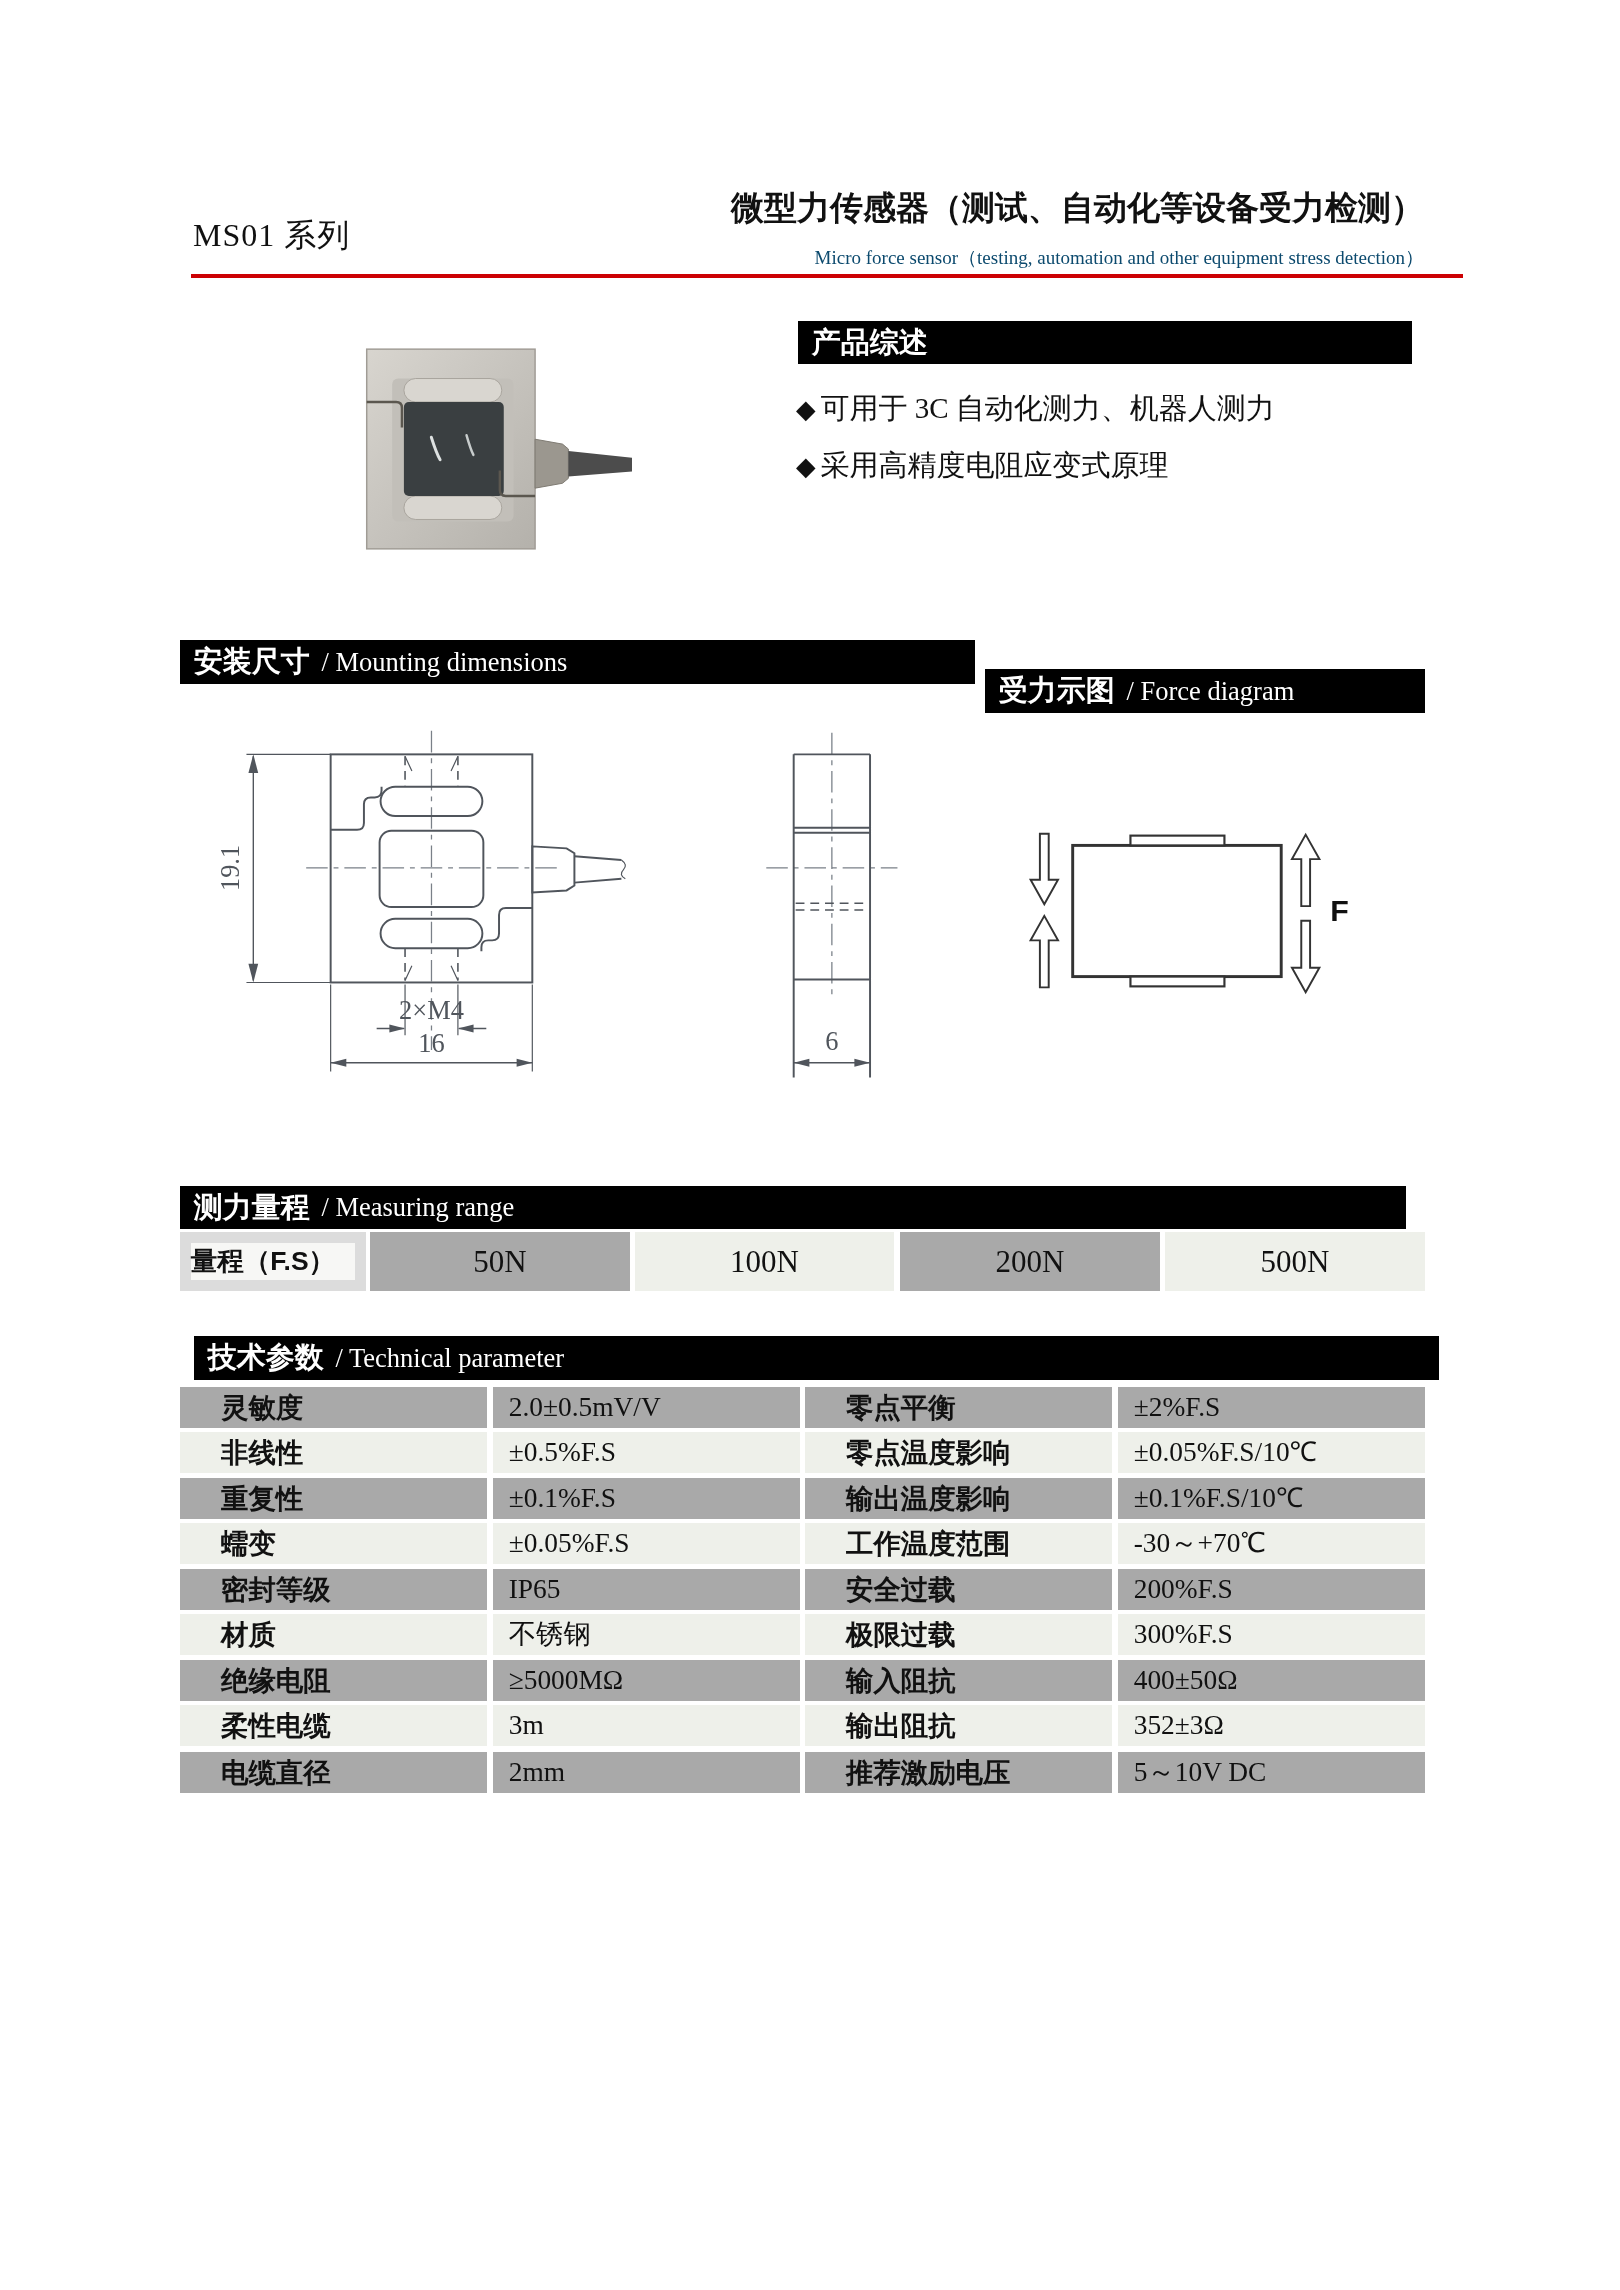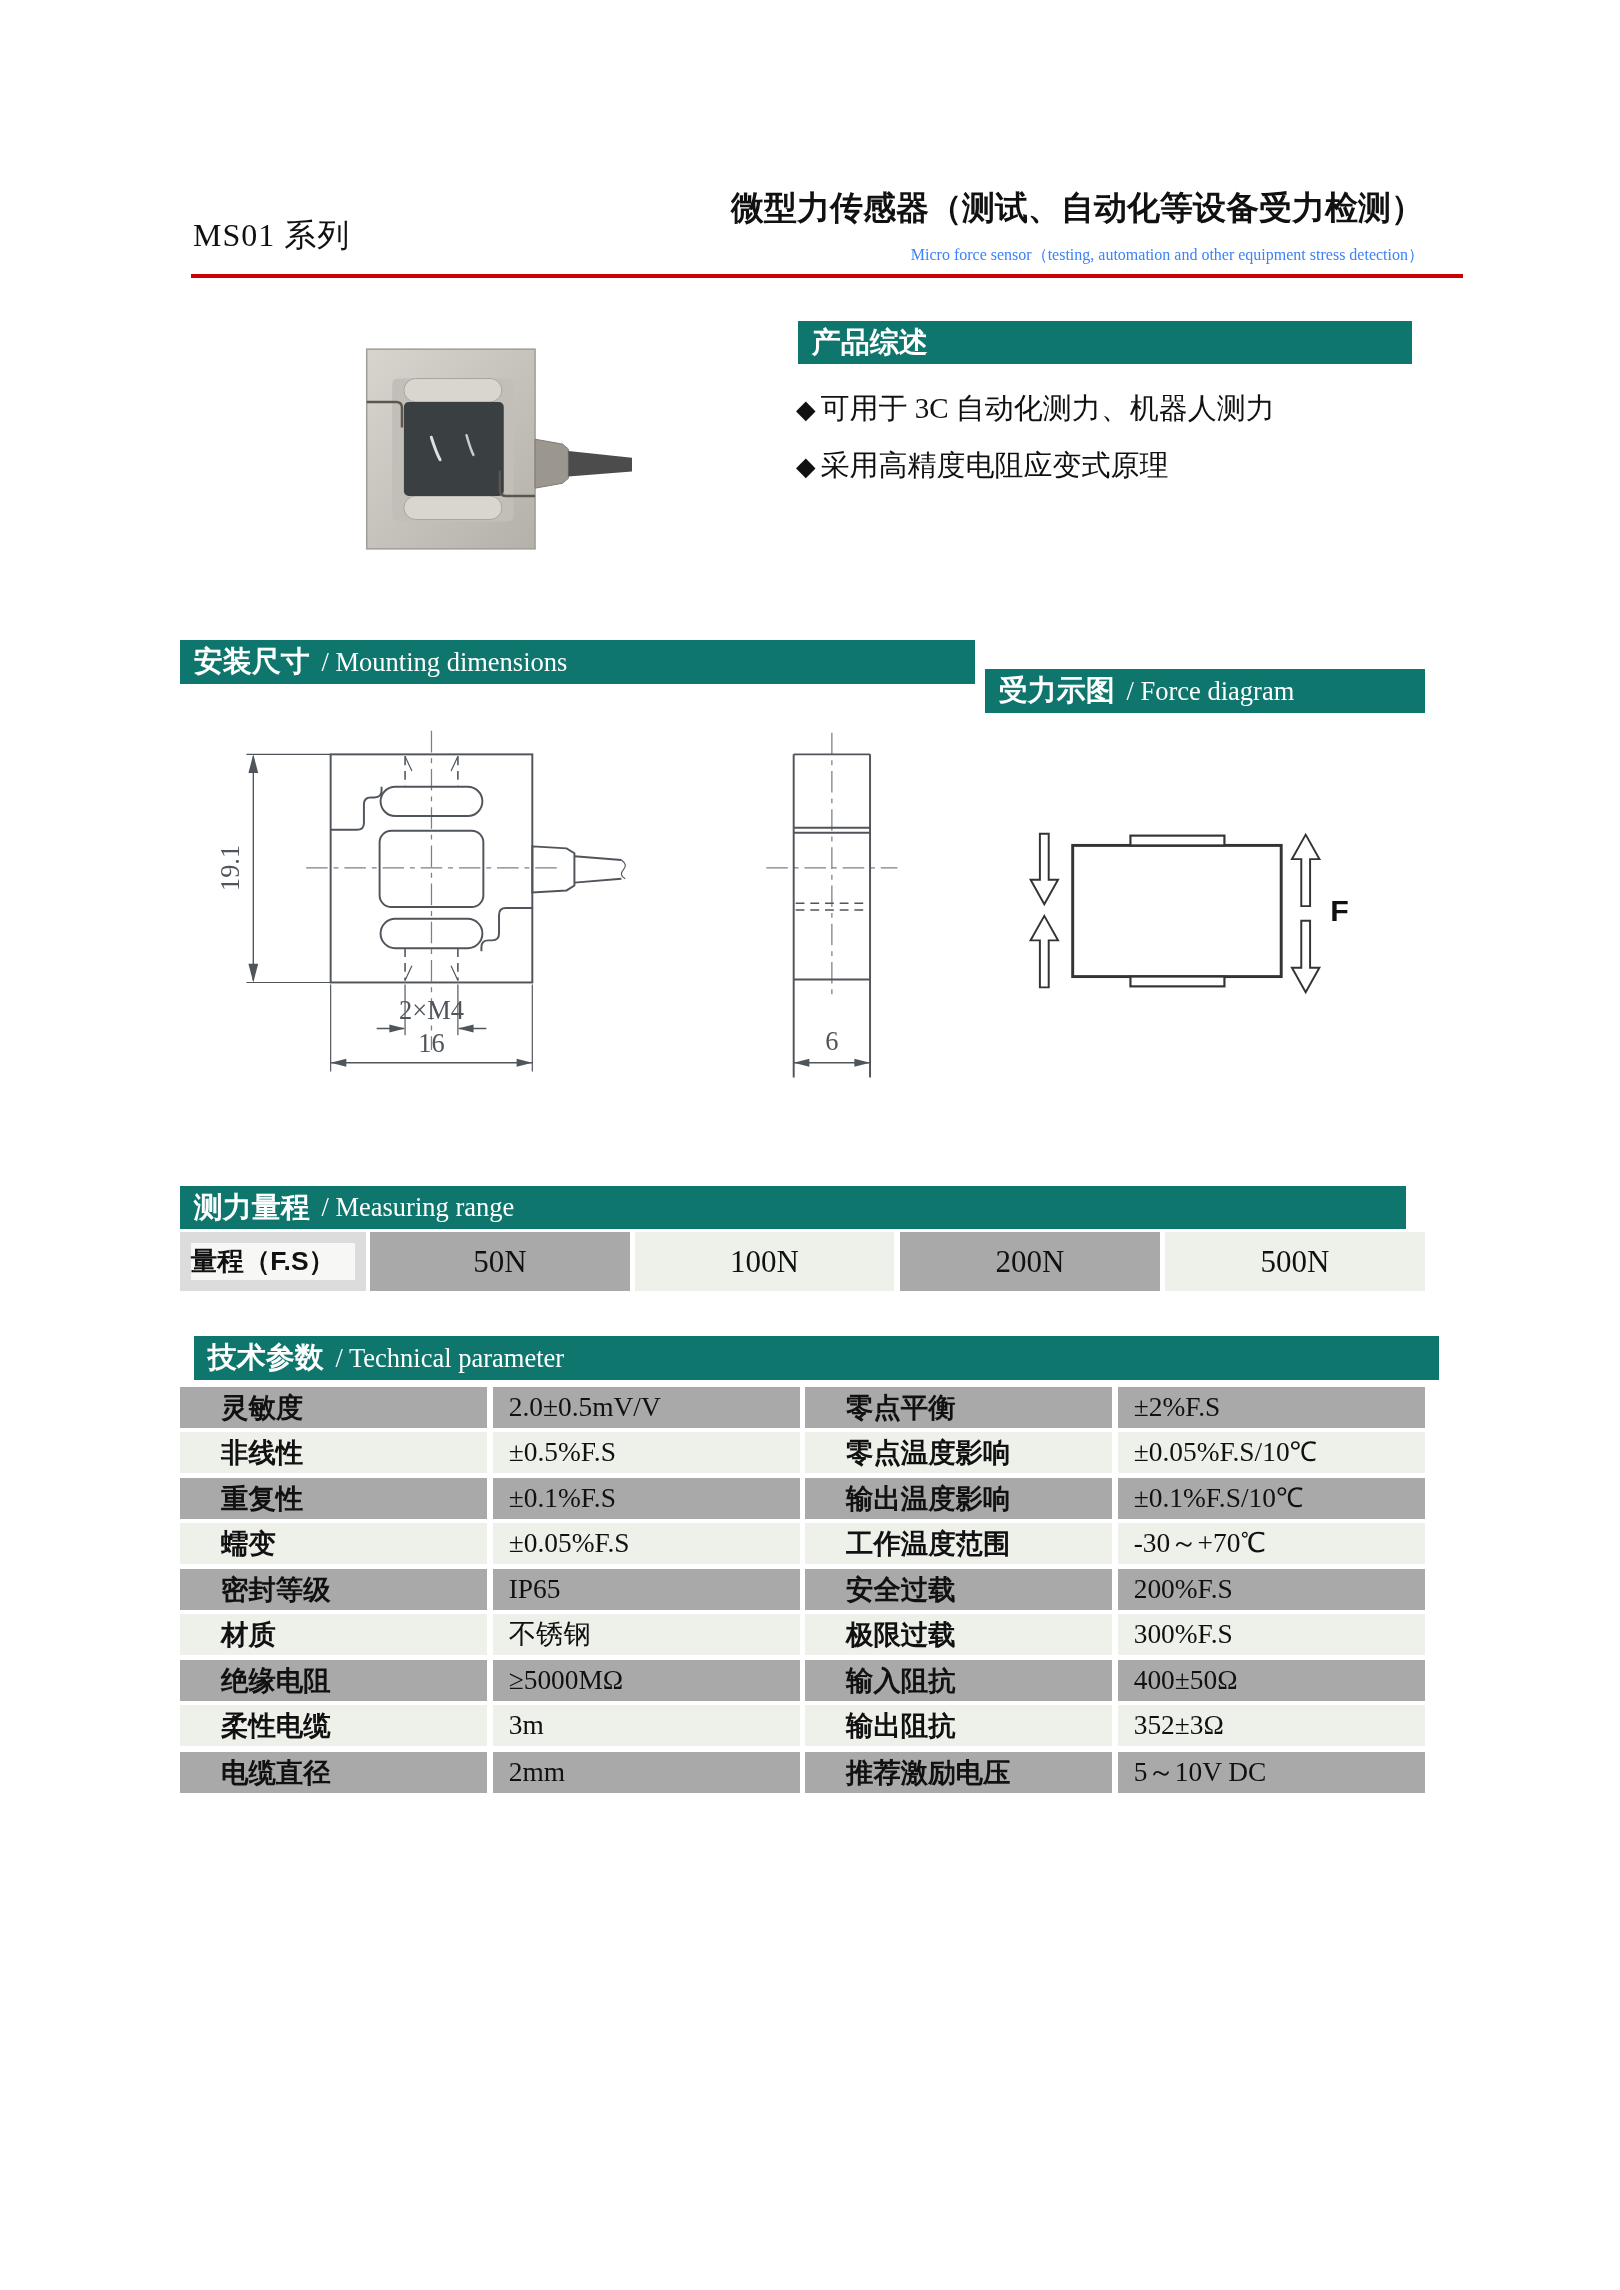--- a/index.html
+++ b/index.html
@@ -7,26 +7,26 @@
     width:1620px;height:2291px;position:relative;background:#ffffff;
     font-family:"Liberation Serif", serif;color:#111;
     overflow:hidden;
   }
   .abs{position:absolute;}
 
   
   .series{left:193px;top:214px;font-size:32px;letter-spacing:1px;}
   .title{right:196px;top:186px;font-size:33px;font-weight:bold;
          font-family:"Liberation Sans", sans-serif;white-space:nowrap;}
-  .subtitle{right:196px;top:245px;font-size:16px;white-space:nowrap;color:#3b82f6;}
+  .subtitle{right:196px;top:245px;font-size:19px;white-space:nowrap;color:#0c4a6e;}
   .red-rule{left:191px;top:274px;width:1272px;height:3.9px;background:#cc0003;}
 
   
   .banner{
-    background:#0f766e;color:#fff;display:flex;align-items:center;
+    background:#000000;color:#fff;display:flex;align-items:center;
     box-sizing:border-box;padding-left:13.7px;white-space:nowrap;
   }
   .banner .zh{font-family:"Liberation Sans", sans-serif;font-weight:bold;font-size:29px;}
   .banner .en{font-size:26.5px;margin-left:11.8px;font-family:"Liberation Serif", serif;}
 
   .overview-banner{left:798px;top:321px;width:614px;height:43px;}
   .mounting-banner{left:180px;top:640px;width:795px;height:44px;}
   .force-banner{left:985px;top:669px;width:440px;height:44px;}
   .range-banner{left:180px;top:1186px;width:1226px;height:43px;}
   .tech-banner{left:194px;top:1336px;width:1245px;height:44px;text-align:right;}

